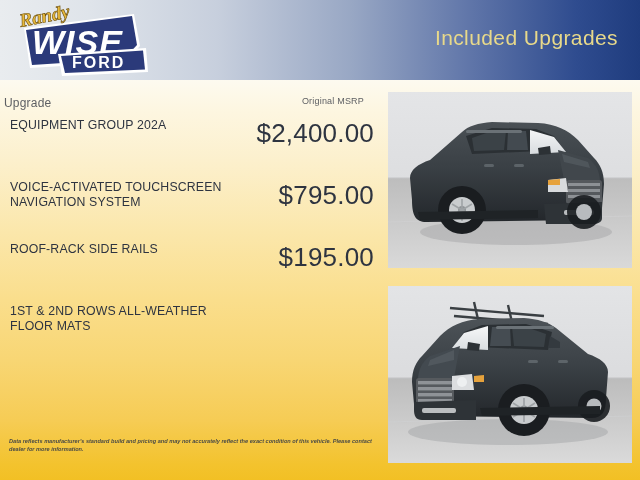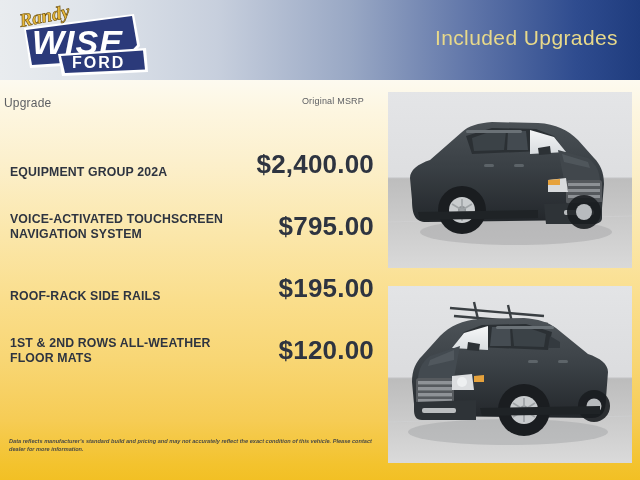--- a/index.html
+++ b/index.html
@@ -107,23 +107,22 @@
   .rows {
     position: absolute;
     left: 0;
     top: 38px;
     width: 382px;
   }
   .row {
     position: relative;
     height: 62px;
     display: flex;
-    align-items: flex-end;
+    align-items: flex-start;
     justify-content: space-between;
-    font-weight: bold;
   }
   .row-label {
     padding-left: 10px;
     font-size: 12.3px;
     line-height: 15px;
     color: #2e3440;
     letter-spacing: 0.15px;
     max-width: 240px;
     text-transform: uppercase;
   }
@@ -215,21 +214,20 @@
       </div>
 
 
       <div class="row">
         <div class="row-label">ROOF-RACK SIDE RAILS</div>
         <div class="row-price">$195.00</div>
       </div>
 
       <div class="row">
         <div class="row-label">1ST &amp; 2ND ROWS ALL-WEATHER FLOOR MATS</div>
-        <div class="row-price">$120.00</div>
       </div>
 
     </div>
 
     <div class="disclaimer">Data reflects manufacturer's standard build and pricing and may not accurately reflect the exact condition of this vehicle. Please contact dealer for more information.</div>
   </div>
 
   <div class="photo photo-1">
     <svg viewBox="0 0 244 176" xmlns="http://www.w3.org/2000/svg" preserveAspectRatio="none">
       <defs>

